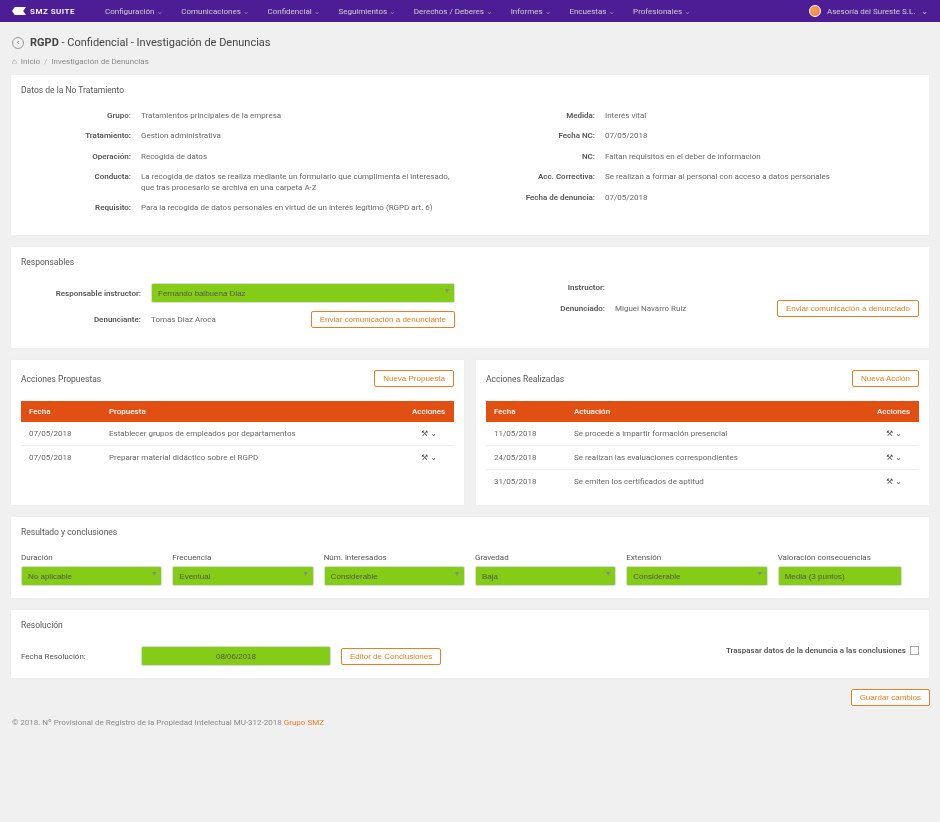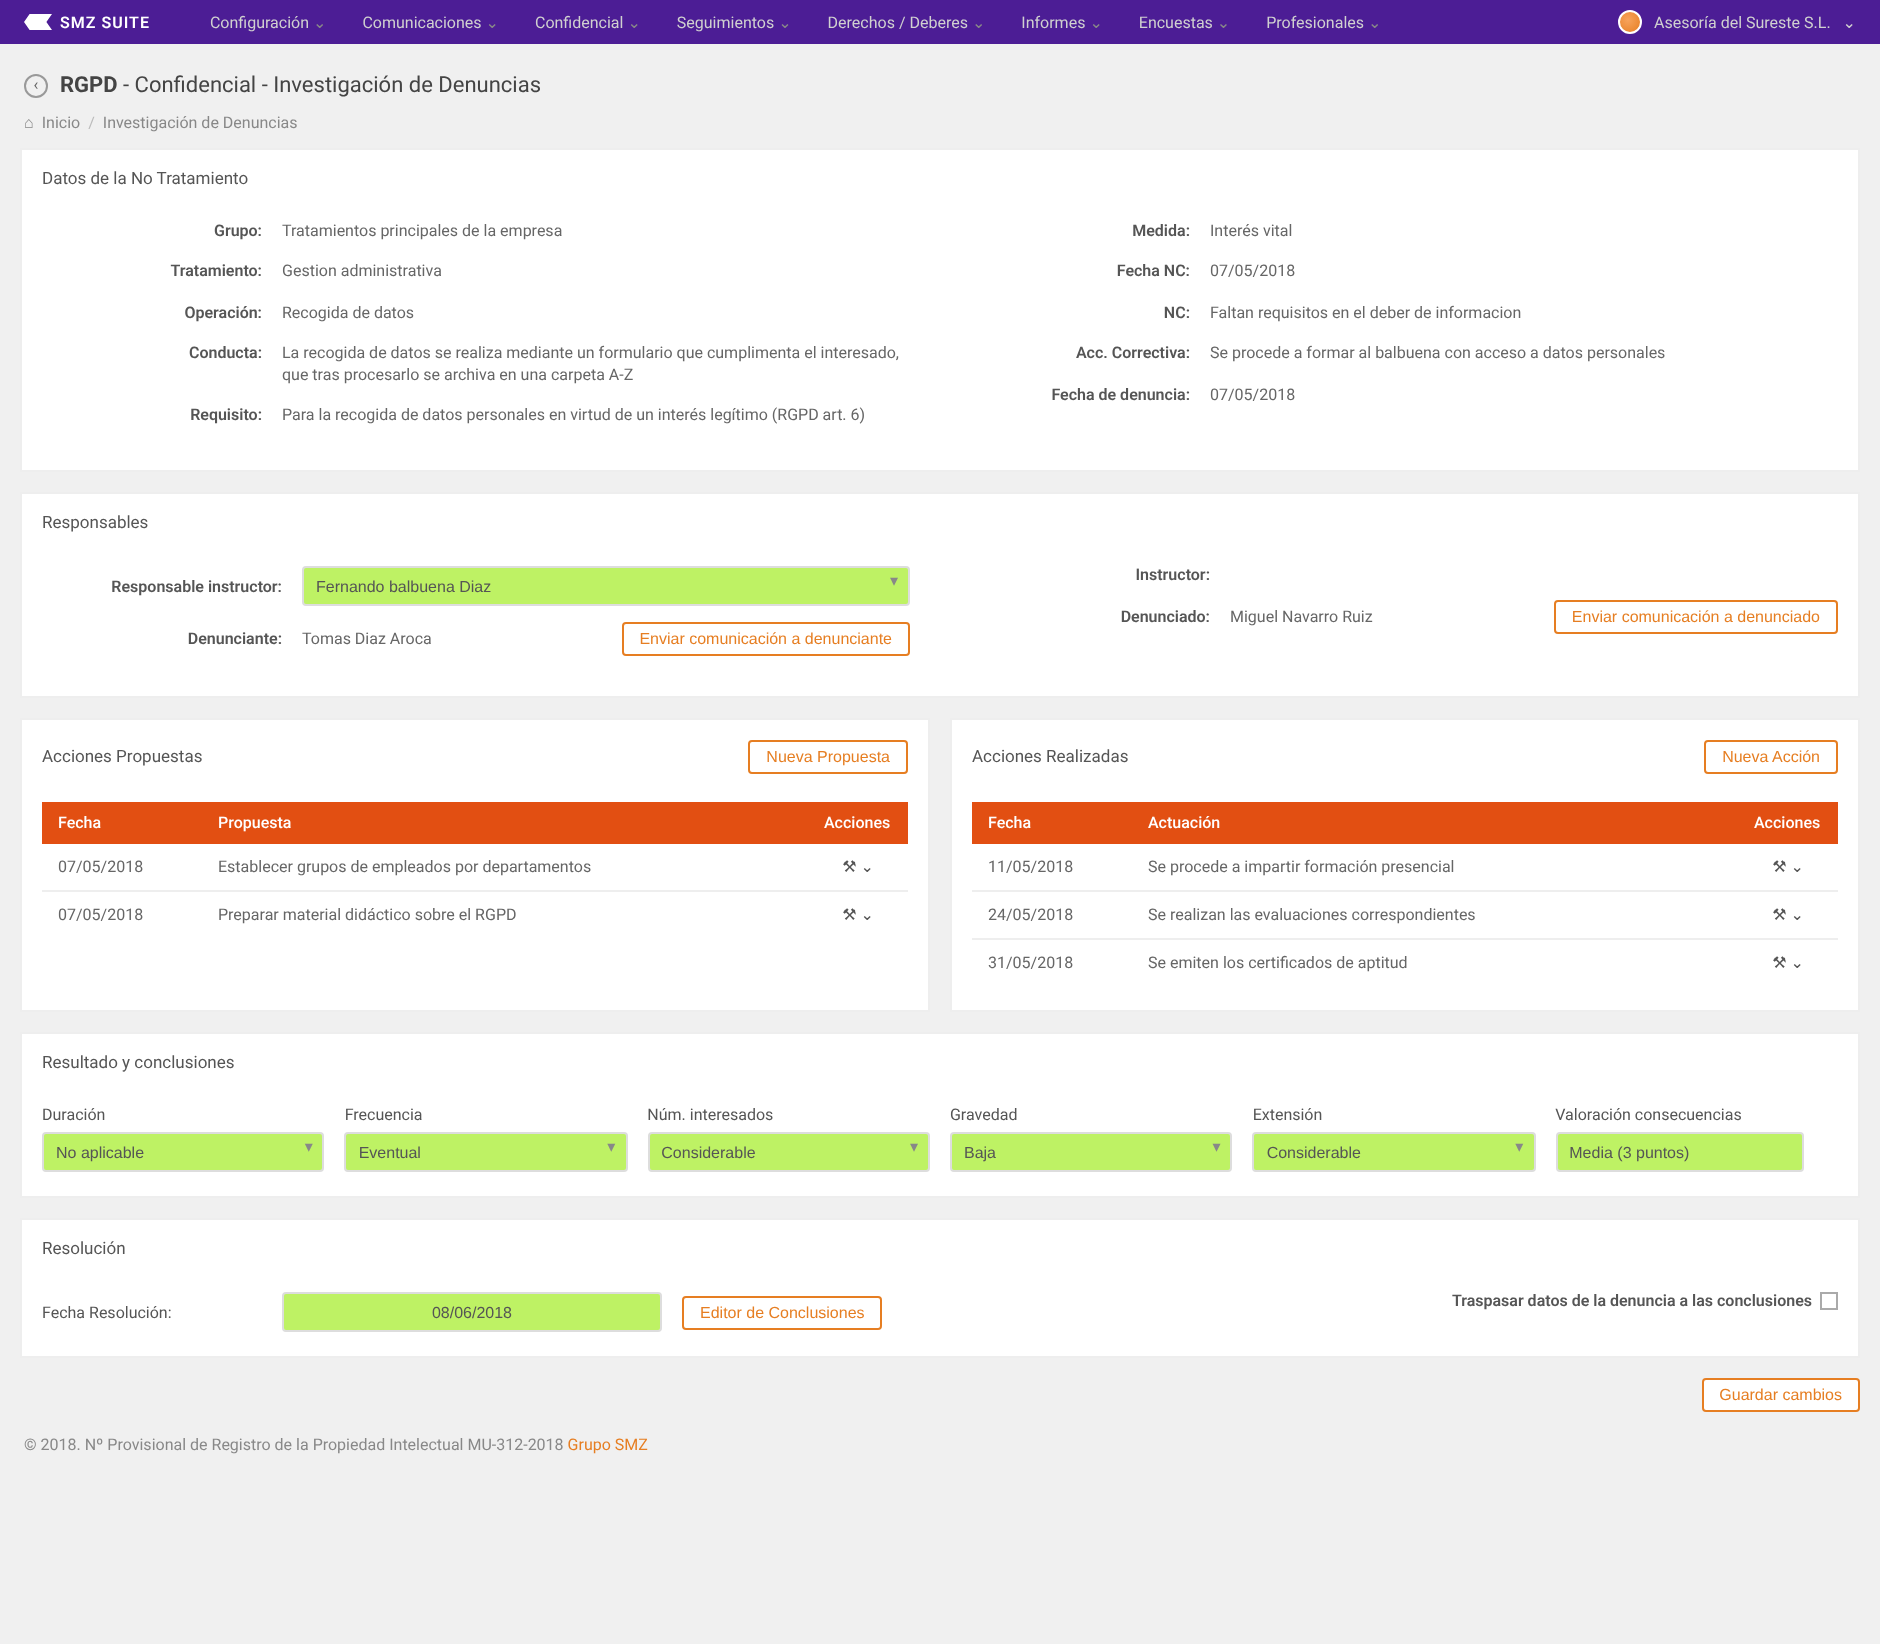--- a/index.html
+++ b/index.html
@@ -78,21 +78,21 @@
   .dl-row dt { width: 120px; text-align: right; color: #555; font-weight: 600; padding-right: 10px; }
   .dl-row dd { flex: 1; color: #666; }
 
   .resp-grid { display: flex; gap: 30px; }
   .resp-col { flex: 1; }
   .form-row { display: flex; align-items: center; margin-bottom: 8px; font-size: 8px; gap: 10px; }
   .form-row label { width: 120px; text-align: right; color: #555; font-weight: 600; }
   .form-row .value { color: #666; }
   select, input[type="text"] {
     flex: 1; font-size: 8px; padding: 4px 6px;
-    border: 1px solid #ddd; border-radius: 2px; background: #bef264; color: #555;
+    border: 1px solid #ddd; border-radius: 2px; background: #84cc16; color: #555;
     height: 20px;
   }
   .select-wrap { flex: 1; position: relative; }
   .select-wrap select { width: 100%; appearance: none; padding-right: 18px; }
   .select-wrap::after { content: "▾"; position: absolute; right: 6px; top: 3px; color: #888; font-size: 8px; pointer-events: none; }
 
   .btn-outline {
     display: inline-block;
     border: 1px solid #e67e22;
     color: #e67e22;
@@ -204,21 +204,21 @@
         <div class="dl-row">
             <dt>Fecha NC:</dt>
             <dd>07/05/2018</dd>
           </div>
         <div class="dl-row">
             <dt>NC:</dt>
             <dd>Faltan requisitos en el deber de informacion</dd>
           </div>
         <div class="dl-row">
             <dt>Acc. Correctiva:</dt>
-            <dd>Se procede a formar al balbuena con acceso a datos personales</dd>
+            <dd>Se realizan a formar al personal con acceso a datos personales</dd>
           </div>
         <div class="dl-row">
             <dt>Fecha de denuncia:</dt>
             <dd>07/05/2018</dd>
           </div>
       </div>
     </div>
   </div>
 
   <div class="panel">

